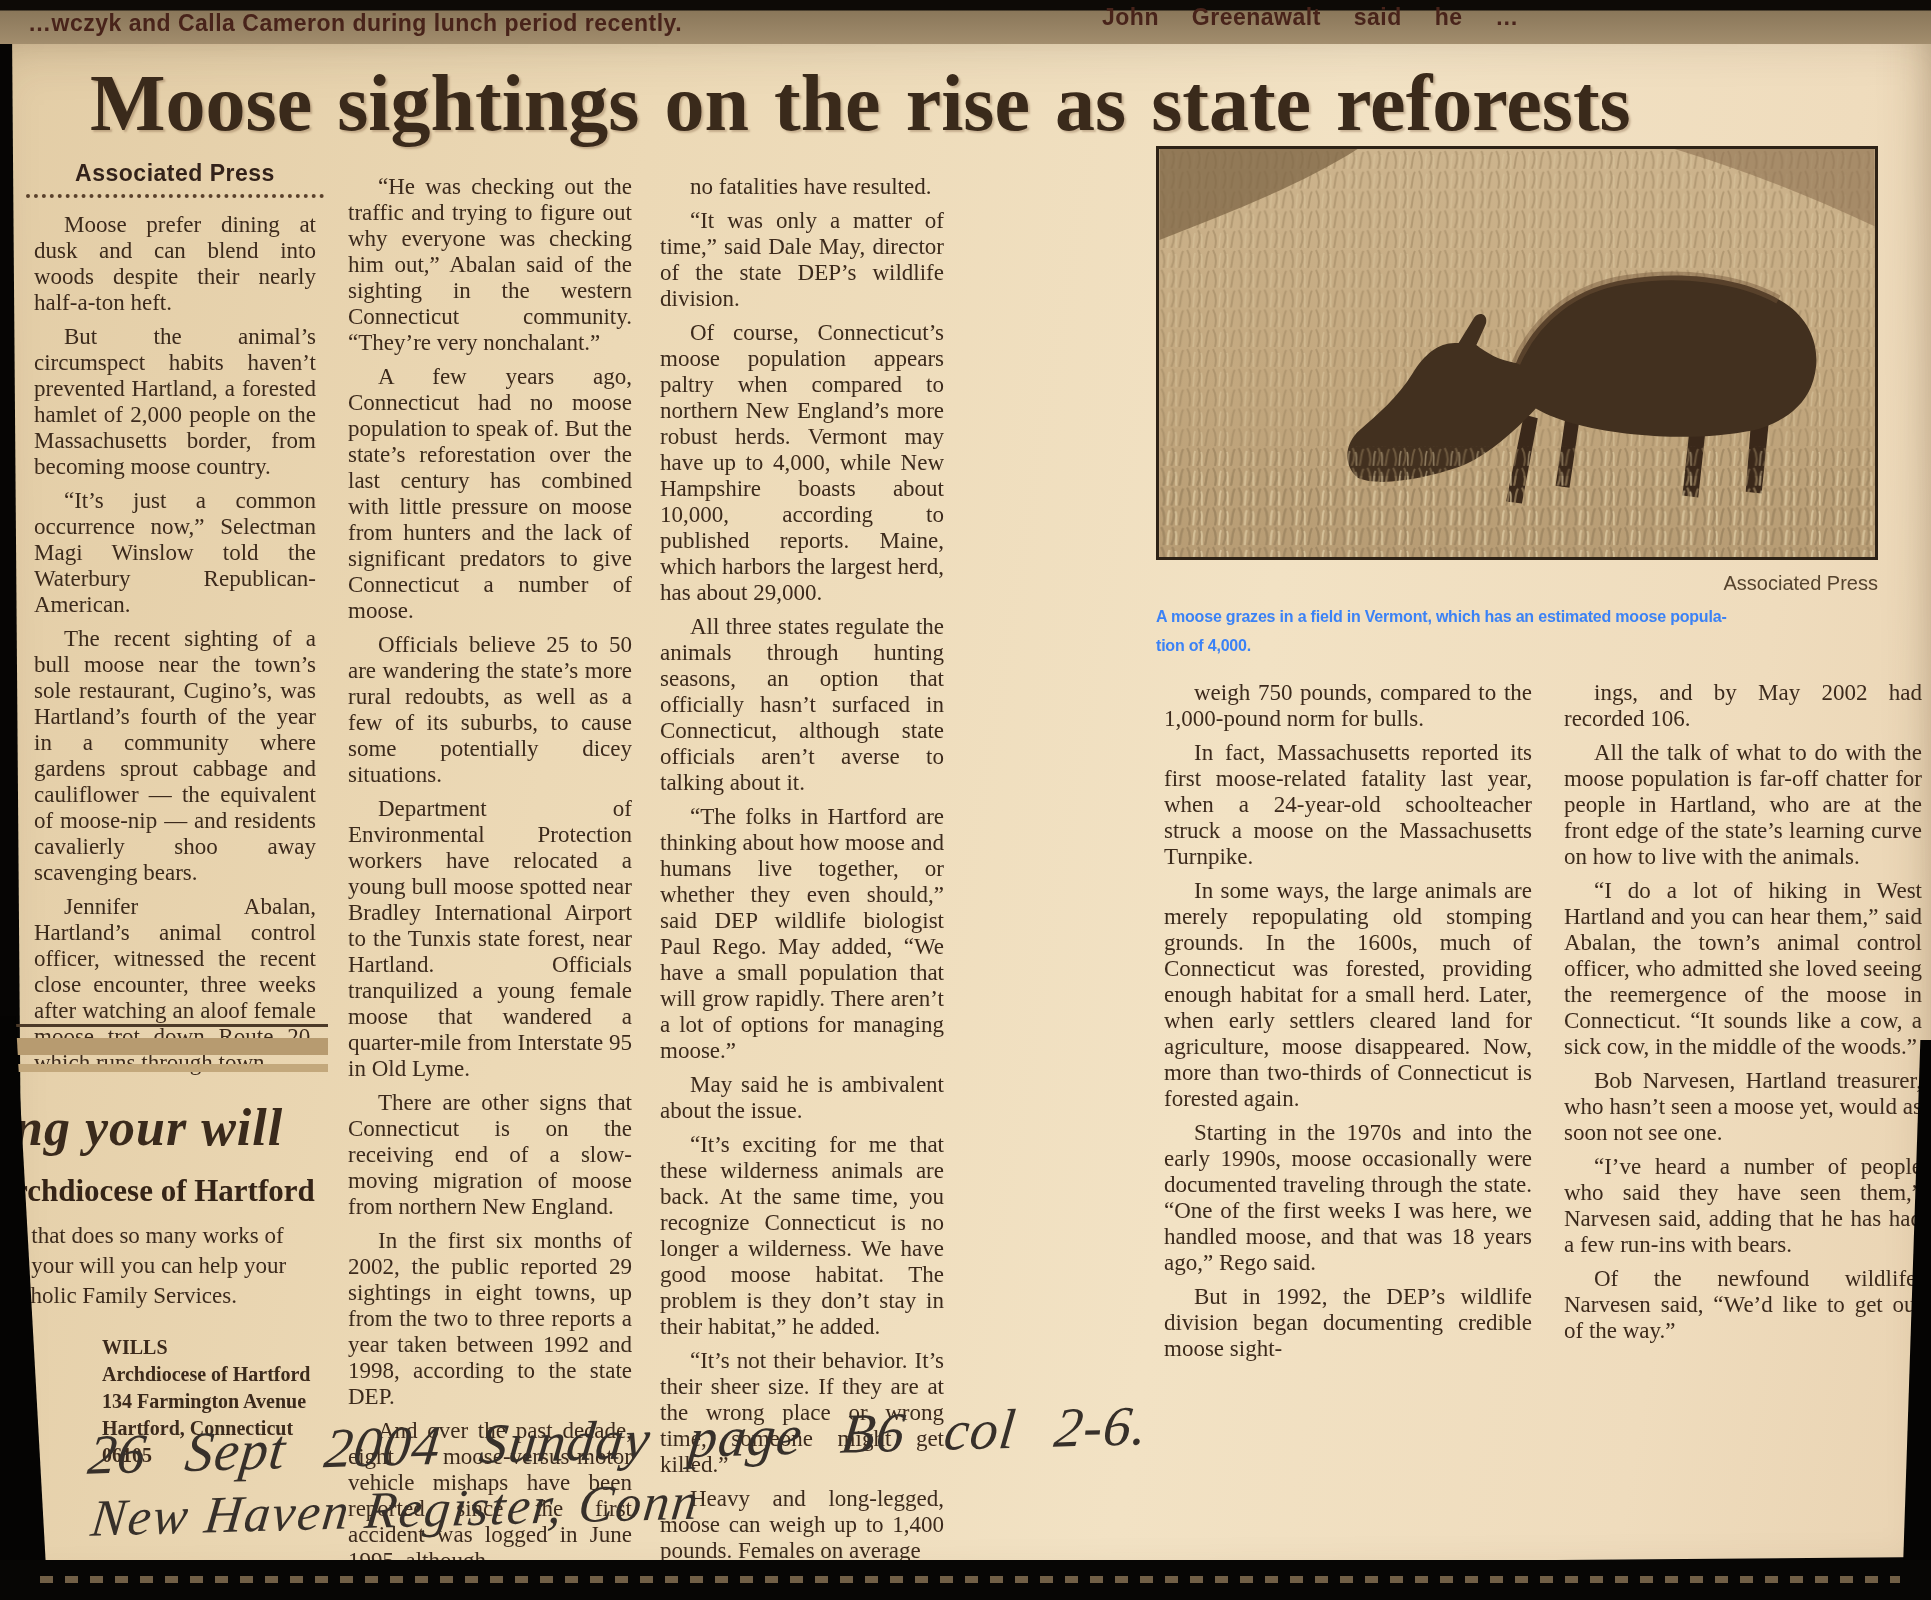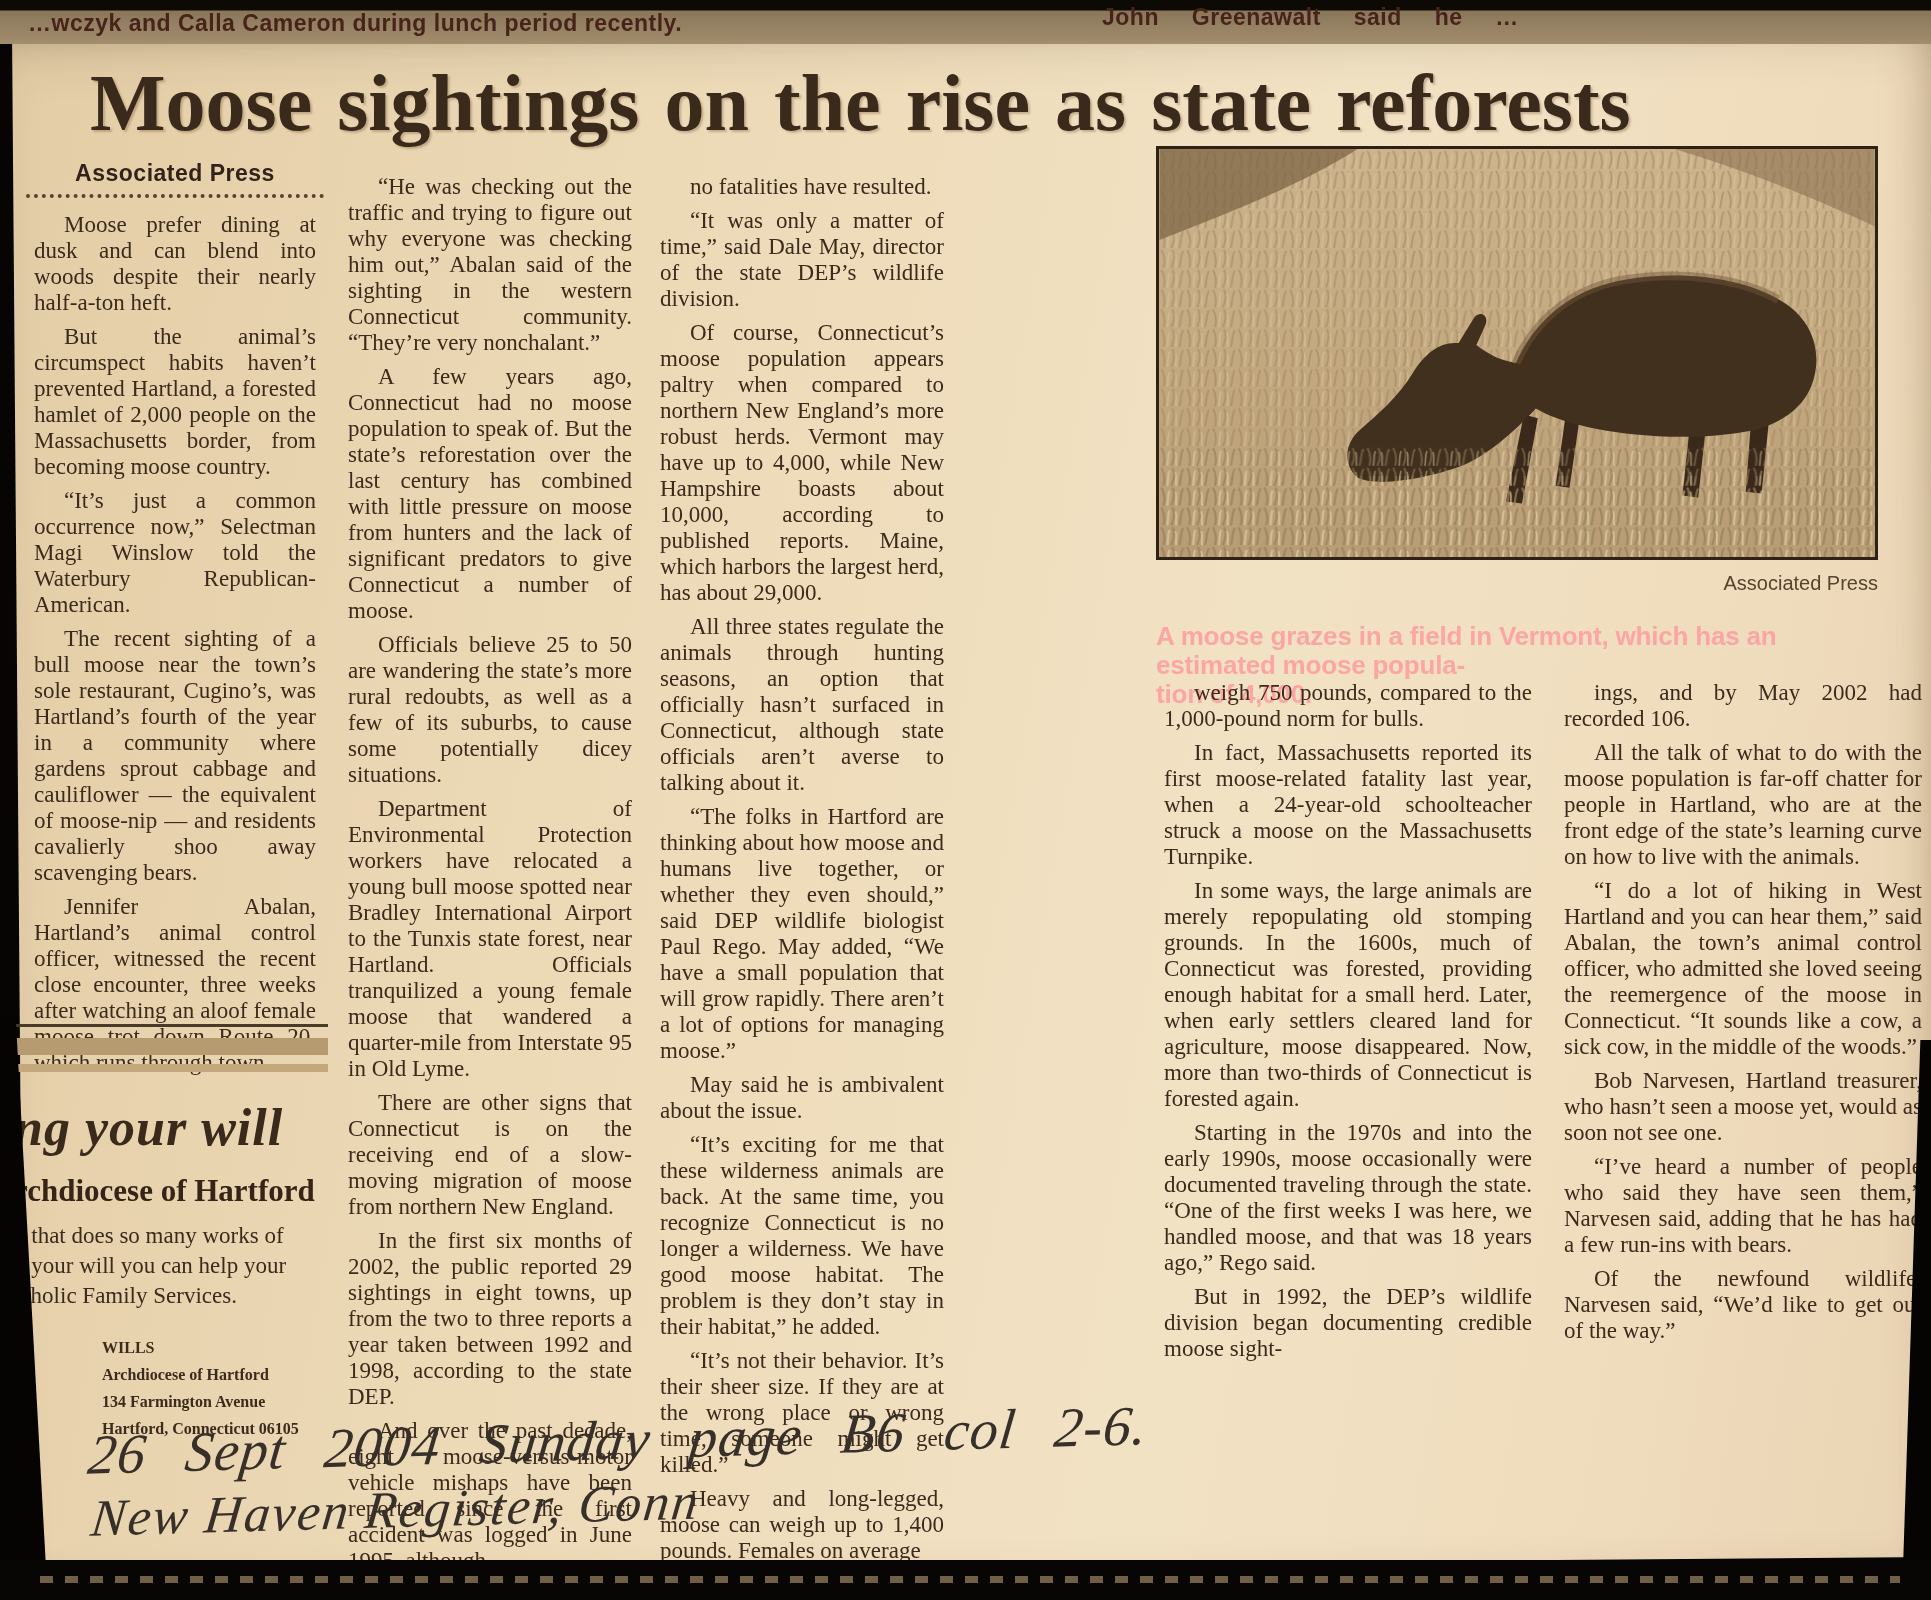--- a/index.html
+++ b/index.html
@@ -31,33 +31,33 @@
   .byline{font-family:"Liberation Sans",sans-serif;font-weight:bold;font-size:23px;
           text-align:center;color:#33221a;letter-spacing:.5px;}
   .dotted-rule{border-bottom:4px dotted #5a412c;margin:7px 0 14px 0;height:1px;}
 
   .photo{position:absolute;left:1156px;top:146px;width:722px;height:414px;margin:0;z-index:5;
          border:3px solid #2d2216;box-sizing:border-box;background:#c4aa83;}
   .photo svg{display:block;width:100%;height:100%;}
   .credit{position:absolute;left:1156px;top:572px;width:722px;z-index:5;text-align:right;
           font-family:"Liberation Sans",sans-serif;font-size:20px;color:#55432e;}
   .caption{position:absolute;left:1156px;top:602px;width:745px;z-index:5;
-          font-family:"Liberation Sans",sans-serif;font-weight:bold;font-size:26px;
-          line-height:29px;color:#fca5a5;letter-spacing:-.2px;margin-top:20px;}
+          font-family:"Liberation Sans",sans-serif;font-weight:bold;font-size:16px;
+          line-height:29px;color:#3b82f6;letter-spacing:-.2px;}
 
   .ad{position:absolute;left:14px;top:1024px;width:314px;z-index:5;color:#3c2a1c;}
   .ad-rule{height:3px;background:#4c3a28;}
   .ad-band1{margin-top:11px;height:17px;background:#b79b70;}
   .ad-band2{margin-top:9px;height:8px;background:#c3a87c;}
   .ad-headline{margin-top:26px;font-style:italic;font-weight:bold;font-size:52px;color:#3a2a1c;letter-spacing:1px;}
   .ad-org{margin-top:16px;font-weight:bold;font-size:31px;color:#35241735;color:#352417;}
   .ad-body{margin-top:12px;}
   .ad-body p{margin:1px 0;font-size:23px;line-height:29px;}
   .ad-contact{margin-top:24px;margin-left:88px;font-weight:bold;}
-  .ad-contact p{margin:0;font-size:16px;line-height:27px;}
+  .ad-contact p{margin:0;font-size:20px;line-height:27px;}
 
   .handwriting{position:absolute;left:85px;top:1408px;z-index:7;color:#37302a;
          font-family:cursive;transform:rotate(-1.6deg) skewX(-8deg);}
   .hw1{font-size:56px;font-style:italic;word-spacing:24px;letter-spacing:1px;white-space:nowrap;}
   .hw2{font-size:52px;font-style:italic;margin-top:2px;margin-left:10px;letter-spacing:2px;white-space:nowrap;}
 
   .left-wedge{position:absolute;left:0;top:1016px;width:46px;height:552px;background:#050403;z-index:6;
          clip-path:polygon(0 0,34% 0,100% 100%,0 100%);}
   .right-wedge{position:absolute;right:0;top:1040px;width:28px;height:528px;background:#050403;z-index:6;
          clip-path:polygon(62% 0,100% 0,100% 100%,0 100%);}

